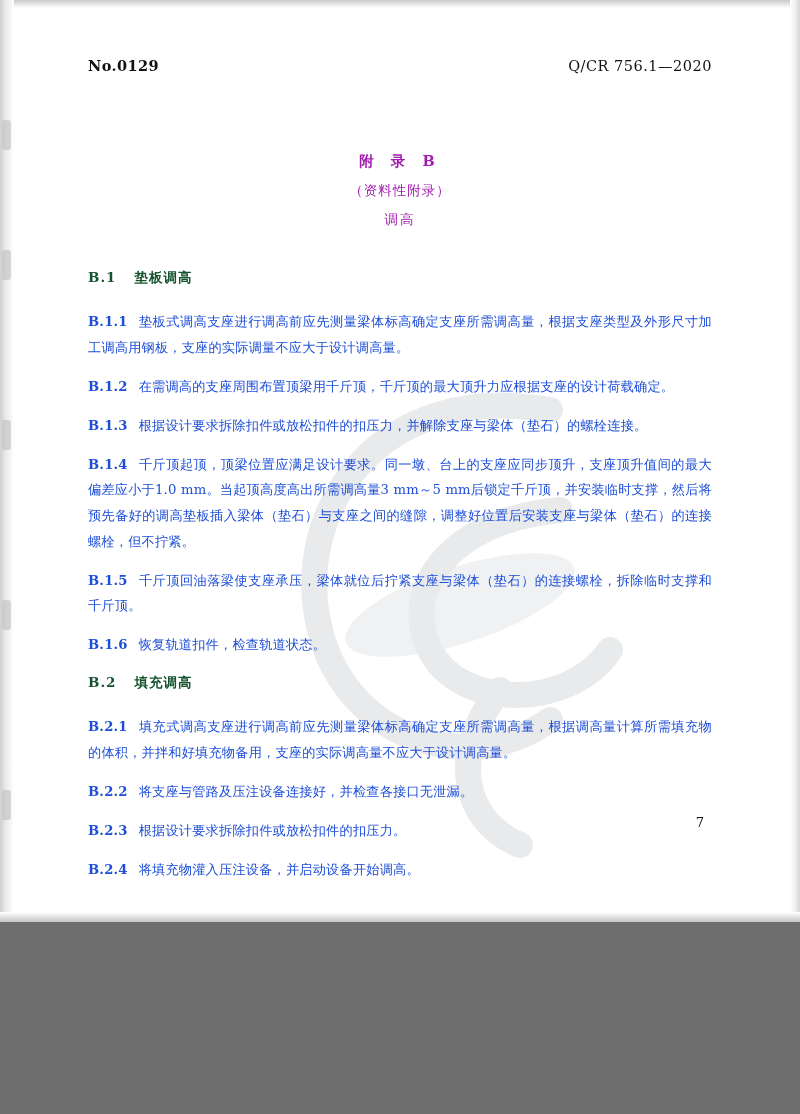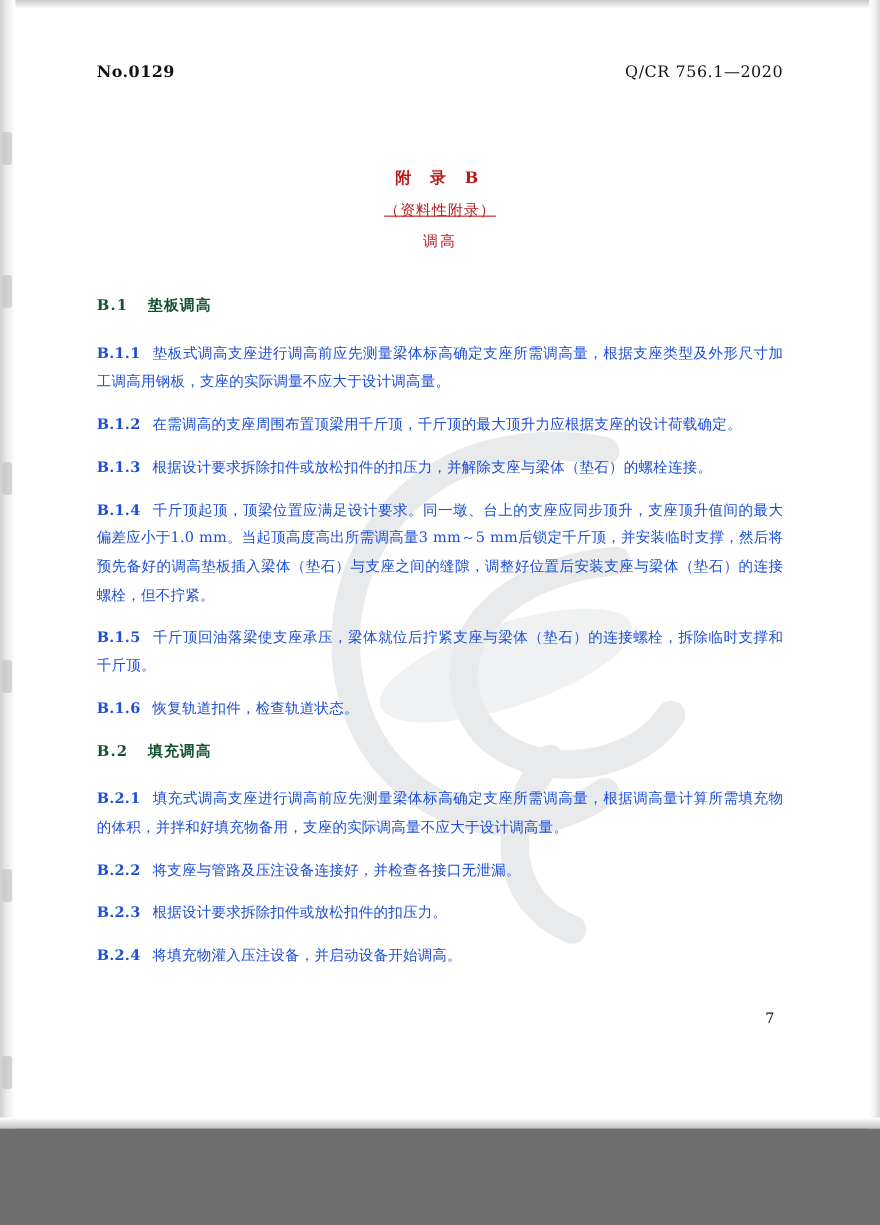--- a/index.html
+++ b/index.html
@@ -6,21 +6,21 @@
     margin: 0;
     padding: 0;
     background: #6e6e6e;
   }
   body {
     font-family: "DejaVu Serif", "Liberation Serif", serif;
   }
   .page {
     position: relative;
     width: 800px;
-    height: 1026px;
+    height: 922px;
     background: #ffffff;
     overflow: hidden;
     box-sizing: border-box;
   }
   
   .scan-edge-left {
     position: absolute;
     left: 0; top: 0;
     width: 14px; height: 100%;
     background: linear-gradient(90deg, #cfcfcf 0%, #e9e9e9 40%, #ffffff 100%);
@@ -88,32 +88,31 @@
     font-family: "DejaVu Serif", "Liberation Serif", serif;
   }
   .header .std-no {
     font-family: "DejaVu Serif", "Liberation Serif", serif;
     letter-spacing: 0.5px;
   }
 
   .annex-block {
     margin-top: 78px;
     text-align: center;
-    color: #b91c1c;
+    color: #a21caf;
   }
   .annex-title {
     font-size: 14.5px;
     font-weight: bold;
     letter-spacing: 6px;
   }
   .annex-kind {
     font-size: 13.5px;
     margin-top: 11px;
     letter-spacing: 1px;
-    text-decoration: underline;
   }
   .annex-name {
     font-size: 13.5px;
     margin-top: 11px;
     letter-spacing: 2px;
   }
 
   .section {
     margin-top: 40px;
   }

